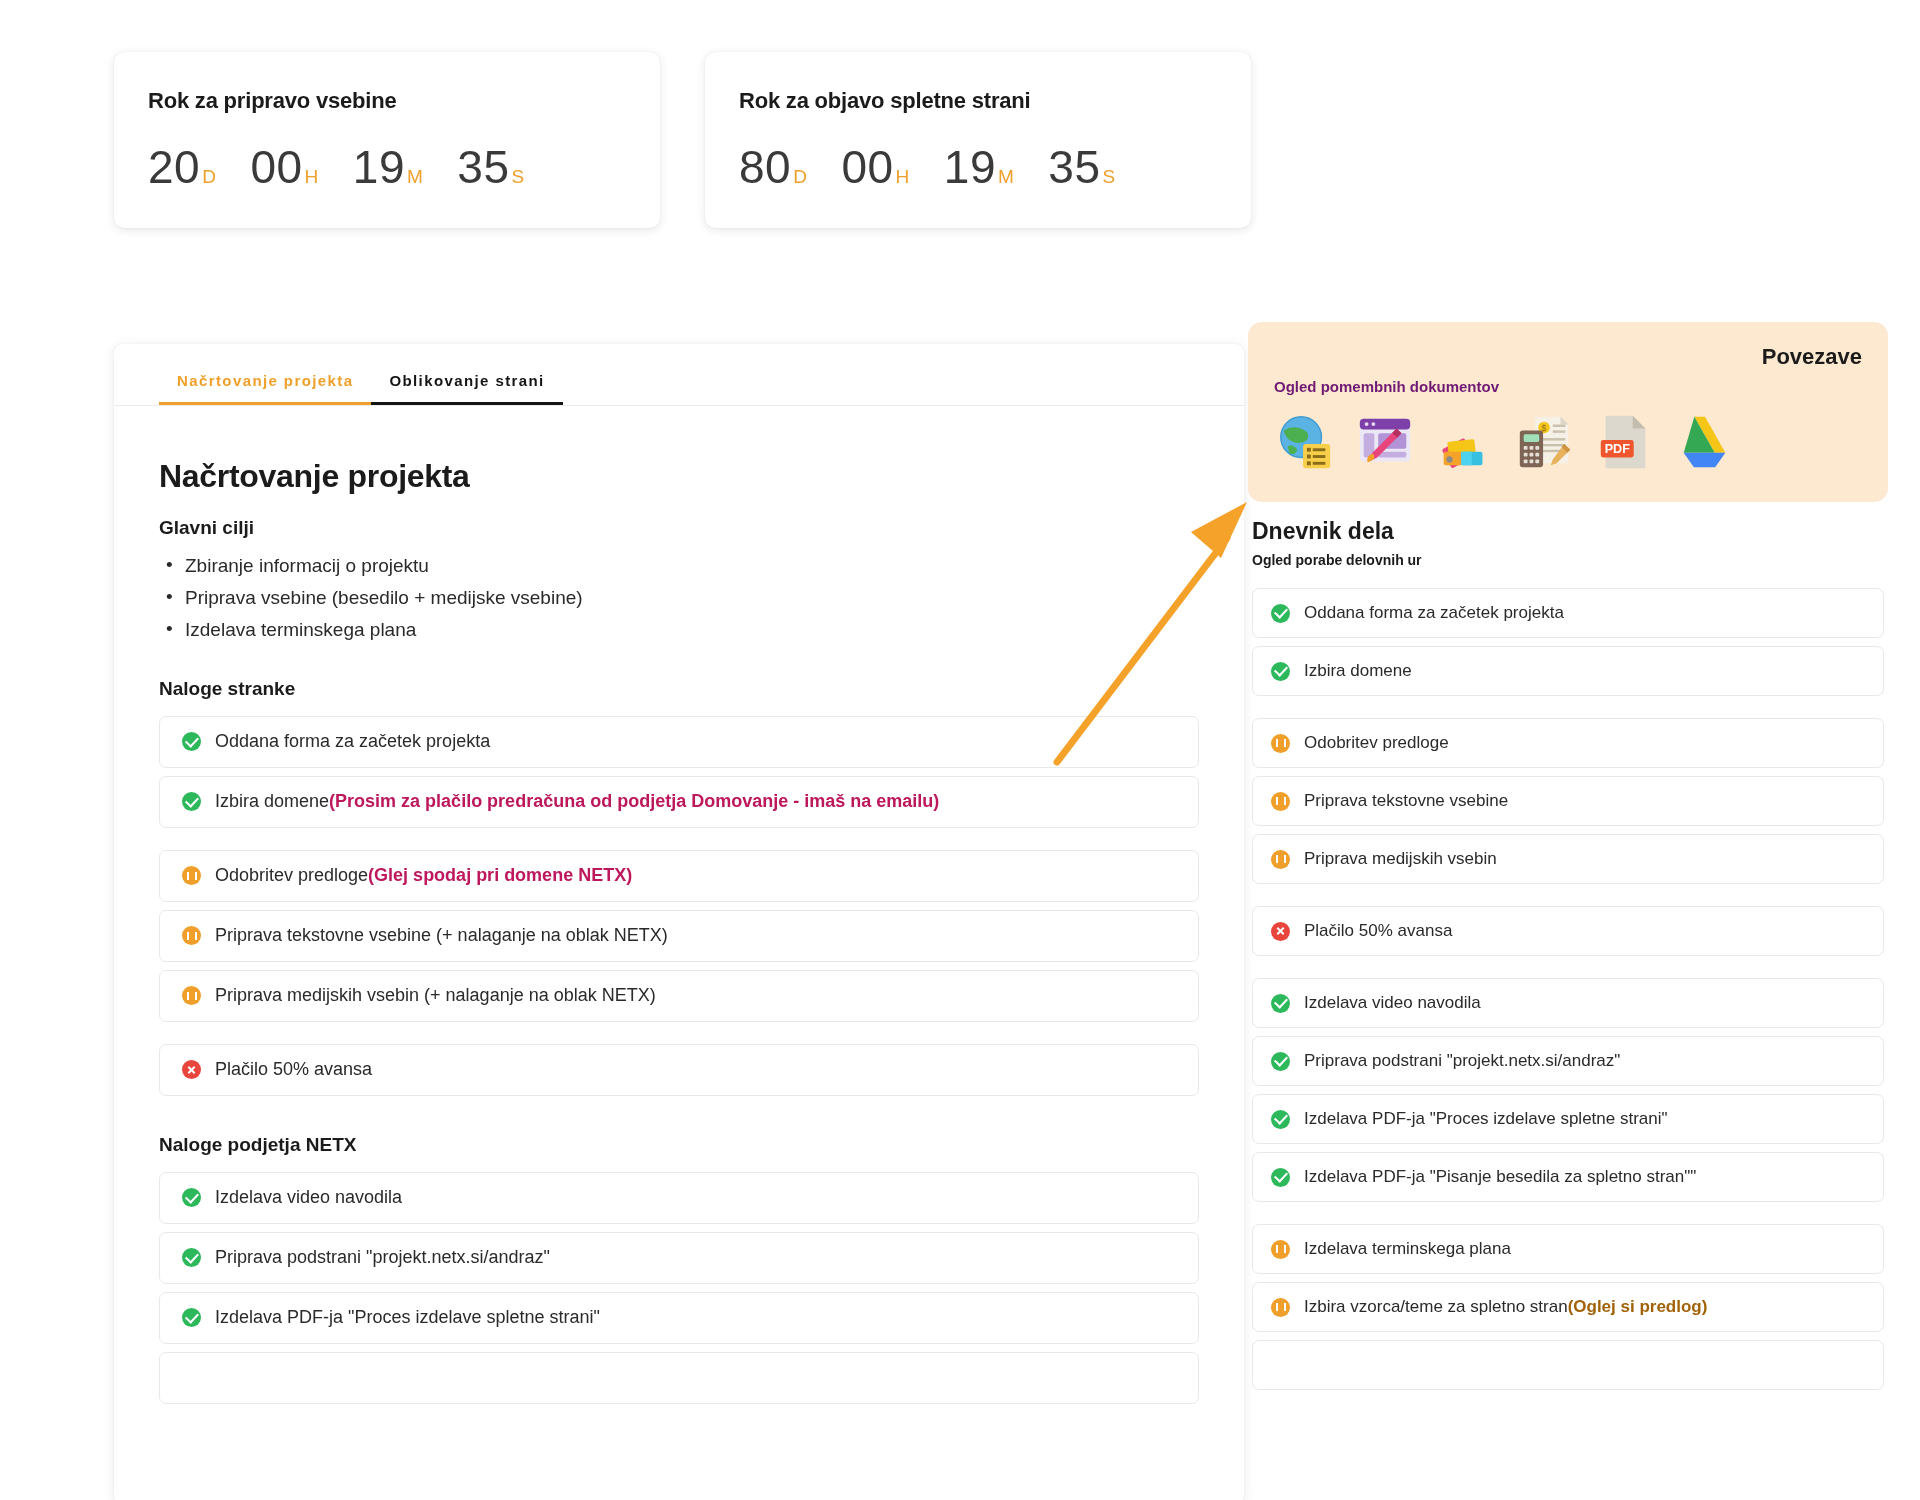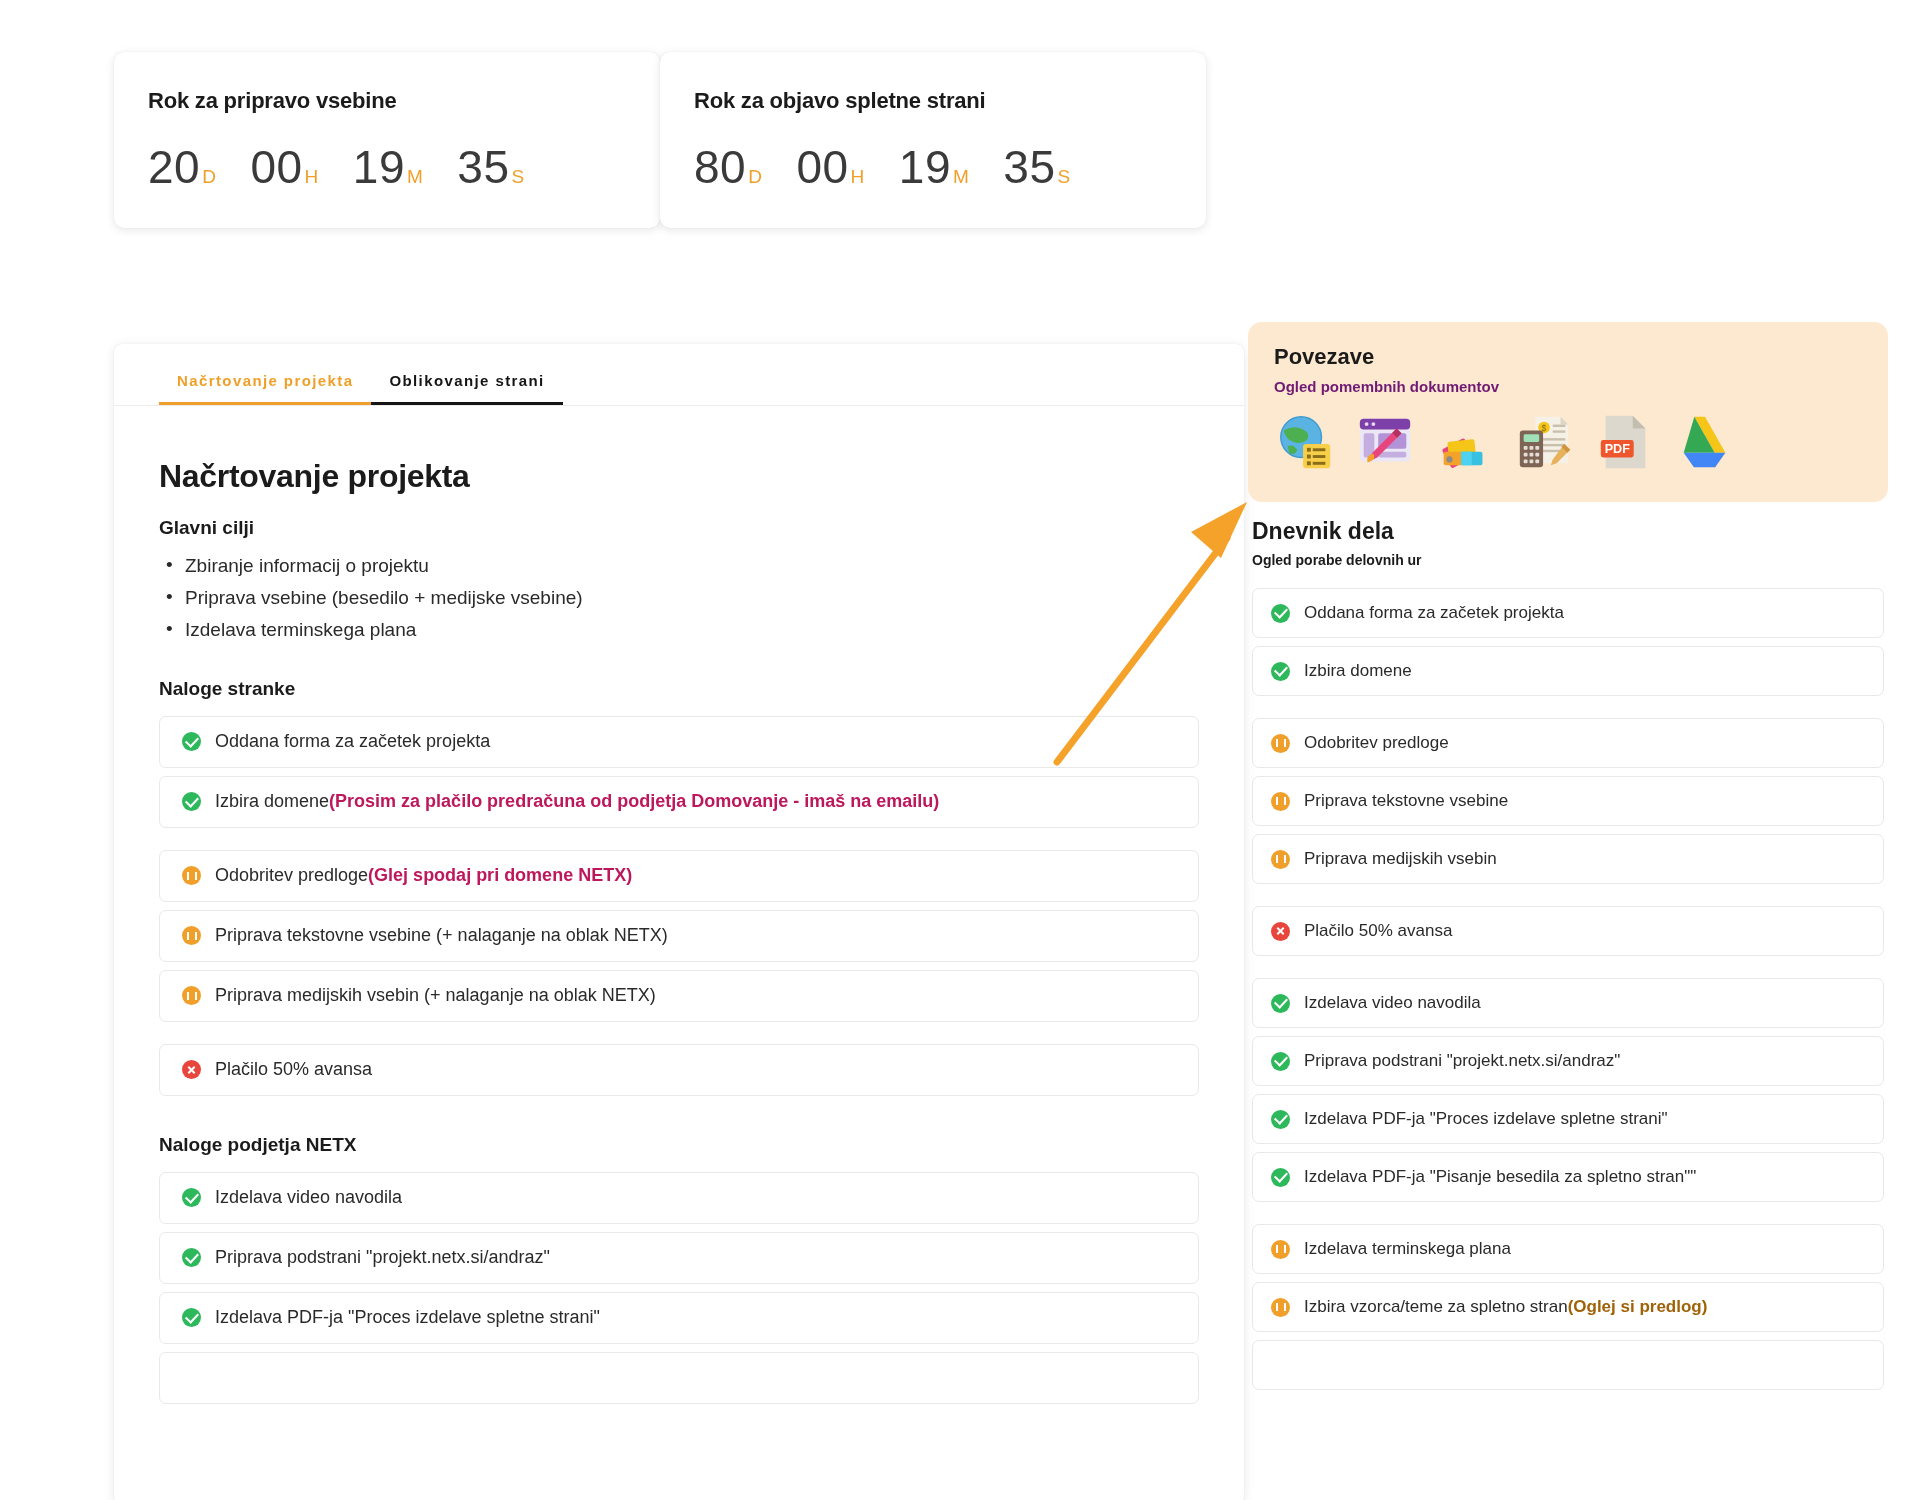--- a/index.html
+++ b/index.html
@@ -9,20 +9,21 @@
     font-family: "Liberation Sans", sans-serif;
     overflow: hidden;
   }
   .page { position: relative; width: 1920px; height: 1500px; }
 
   
   .countdown-row {
     position: absolute;
     left: 114px; top: 52px;
     display: flex;
+    gap: 45px;
   }
   .countdown-card {
     background: #ffffff;
     border-radius: 10px;
     box-shadow: 0 2px 10px rgba(0,0,0,0.10), 0 0 1px rgba(0,0,0,0.12);
     padding: 36px 34px 40px 34px;
     height: 176px;
   }
   .card-w1 { width: 546px; }
   .card-w2 { width: 546px; }
@@ -147,21 +148,21 @@
     position: absolute;
     left: 1248px; top: 322px;
     width: 640px;
   }
   .povezave {
     background: #fce9cf;
     border-radius: 14px;
     padding: 22px 26px 22px 26px;
     height: 180px;
   }
-  .pv-title { font-size: 22px; font-weight: bold; color: #1b1b1b; margin-bottom: 8px;}
+  .pv-title { font-size: 22px; font-weight: bold; color: #1b1b1b; margin-bottom: 8px; text-align: right;}
   .pv-sub { font-size: 15px; font-weight: bold; color: #701a75; margin-bottom: 16px;}
   .pv-icons { display: flex; gap: 18px; align-items: flex-end; }
   .pv-icon { width: 62px; height: 62px; cursor: pointer; }
 
   .dnevnik { margin-top: 16px; padding: 0 4px; }
   .dn-title { font-size: 23px; font-weight: bold; color: #1b1b1b; margin-bottom: 7px; }
   .dn-sub { font-size: 14px; font-weight: bold; color: #1b1b1b; margin-bottom: 20px; }
   .log-group { margin-bottom: 22px; }
   .log-row {
     display: flex; align-items: center;

